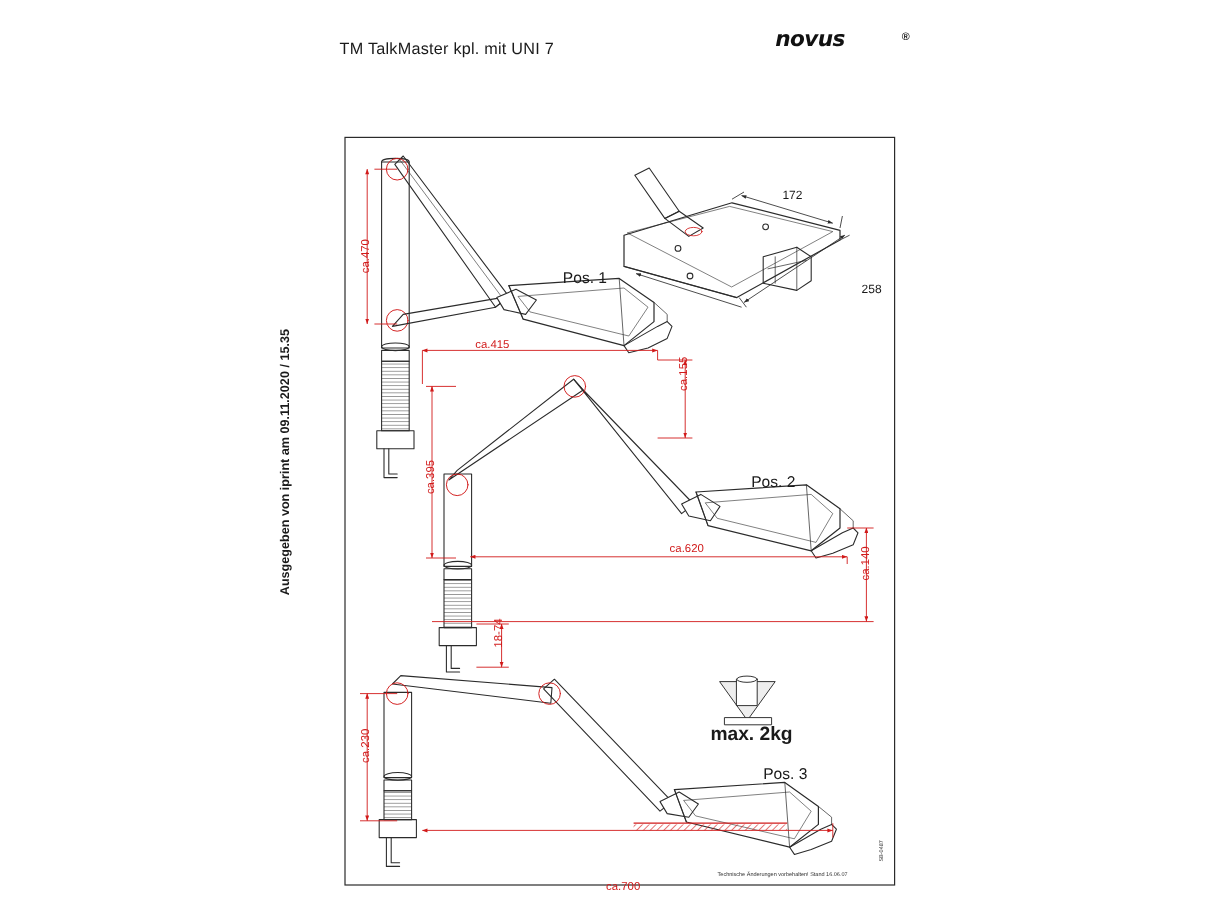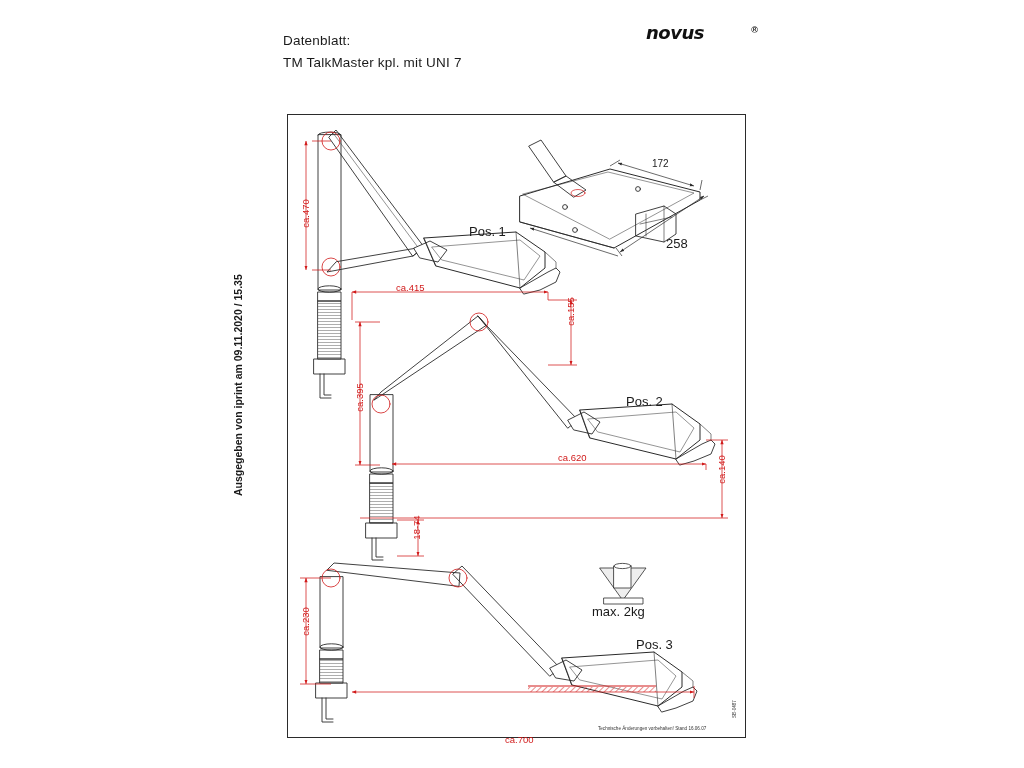--- a/index.html
+++ b/index.html
@@ -95,34 +95,33 @@
     color: #1a1a1a;
     white-space: nowrap;
   }
   .lbl.red {
     color: #d11a1a;
     font-size: 9.5px;
   }
   .lbl.rot {
     transform-origin: 50% 50%;
   }
-  .lbl.bold { font-weight: normal; font-size: 13px; }
+  .lbl.bold { font-weight: bold; font-size: 16px; }
   .lbl.tiny { font-size: 4.6px; color: #333; }
   .lbl.tinyrot {
     font-size: 4.6px;
     color: #333;
   }
 </style>
 </head>
 <body>
 
 <div id="page">
 
   <div class="header-block">
-    <div class="header-line">Datenblatt:</div>
     <div class="header-line">TM TalkMaster kpl. mit UNI 7</div>
   </div>
 
   <div class="logo">
     <div class="logo-text">novus</div>
     <div class="logo-reg">®</div>
   </div>
 
   <div class="side-text">Ausgegeben von iprint am 09.11.2020 / 15.35</div>
 
@@ -310,18 +309,18 @@
 
   <div class="lbl red rot" style="left:345px; top:392px; transform:rotate(-90deg);">ca.395</div>
   <div class="lbl red" style="left:558px; top:452px;">ca.620</div>
   <div class="lbl red rot" style="left:707px; top:464px; transform:rotate(-90deg);">ca.140</div>
   <div class="lbl red rot" style="left:404px; top:522px; transform:rotate(-90deg);">18-74</div>
 
   <div class="lbl red rot" style="left:291px; top:616px; transform:rotate(-90deg);">ca.230</div>
   <div class="lbl red" style="left:505px; top:694px;margin-top:40px;">ca.700</div>
 
   <div class="lbl" style="left:652px; top:158px; font-size:10px;">172</div>
-  <div class="lbl" style="left:666px; top:236px; font-size:13px;">258</div>
+  <div class="lbl" style="left:718px; top:236px; font-size:10px;">258</div>
 
   <div class="lbl tiny" style="left:598px; top:726px;">Technische Änderungen vorbehalten! Stand 16.06.07</div>
   <div class="lbl tinyrot" style="left:732px; top:718px; transform:rotate(-90deg); transform-origin:0 0;">SB-0487</div>
 
 </div>
 
 </body></html>

